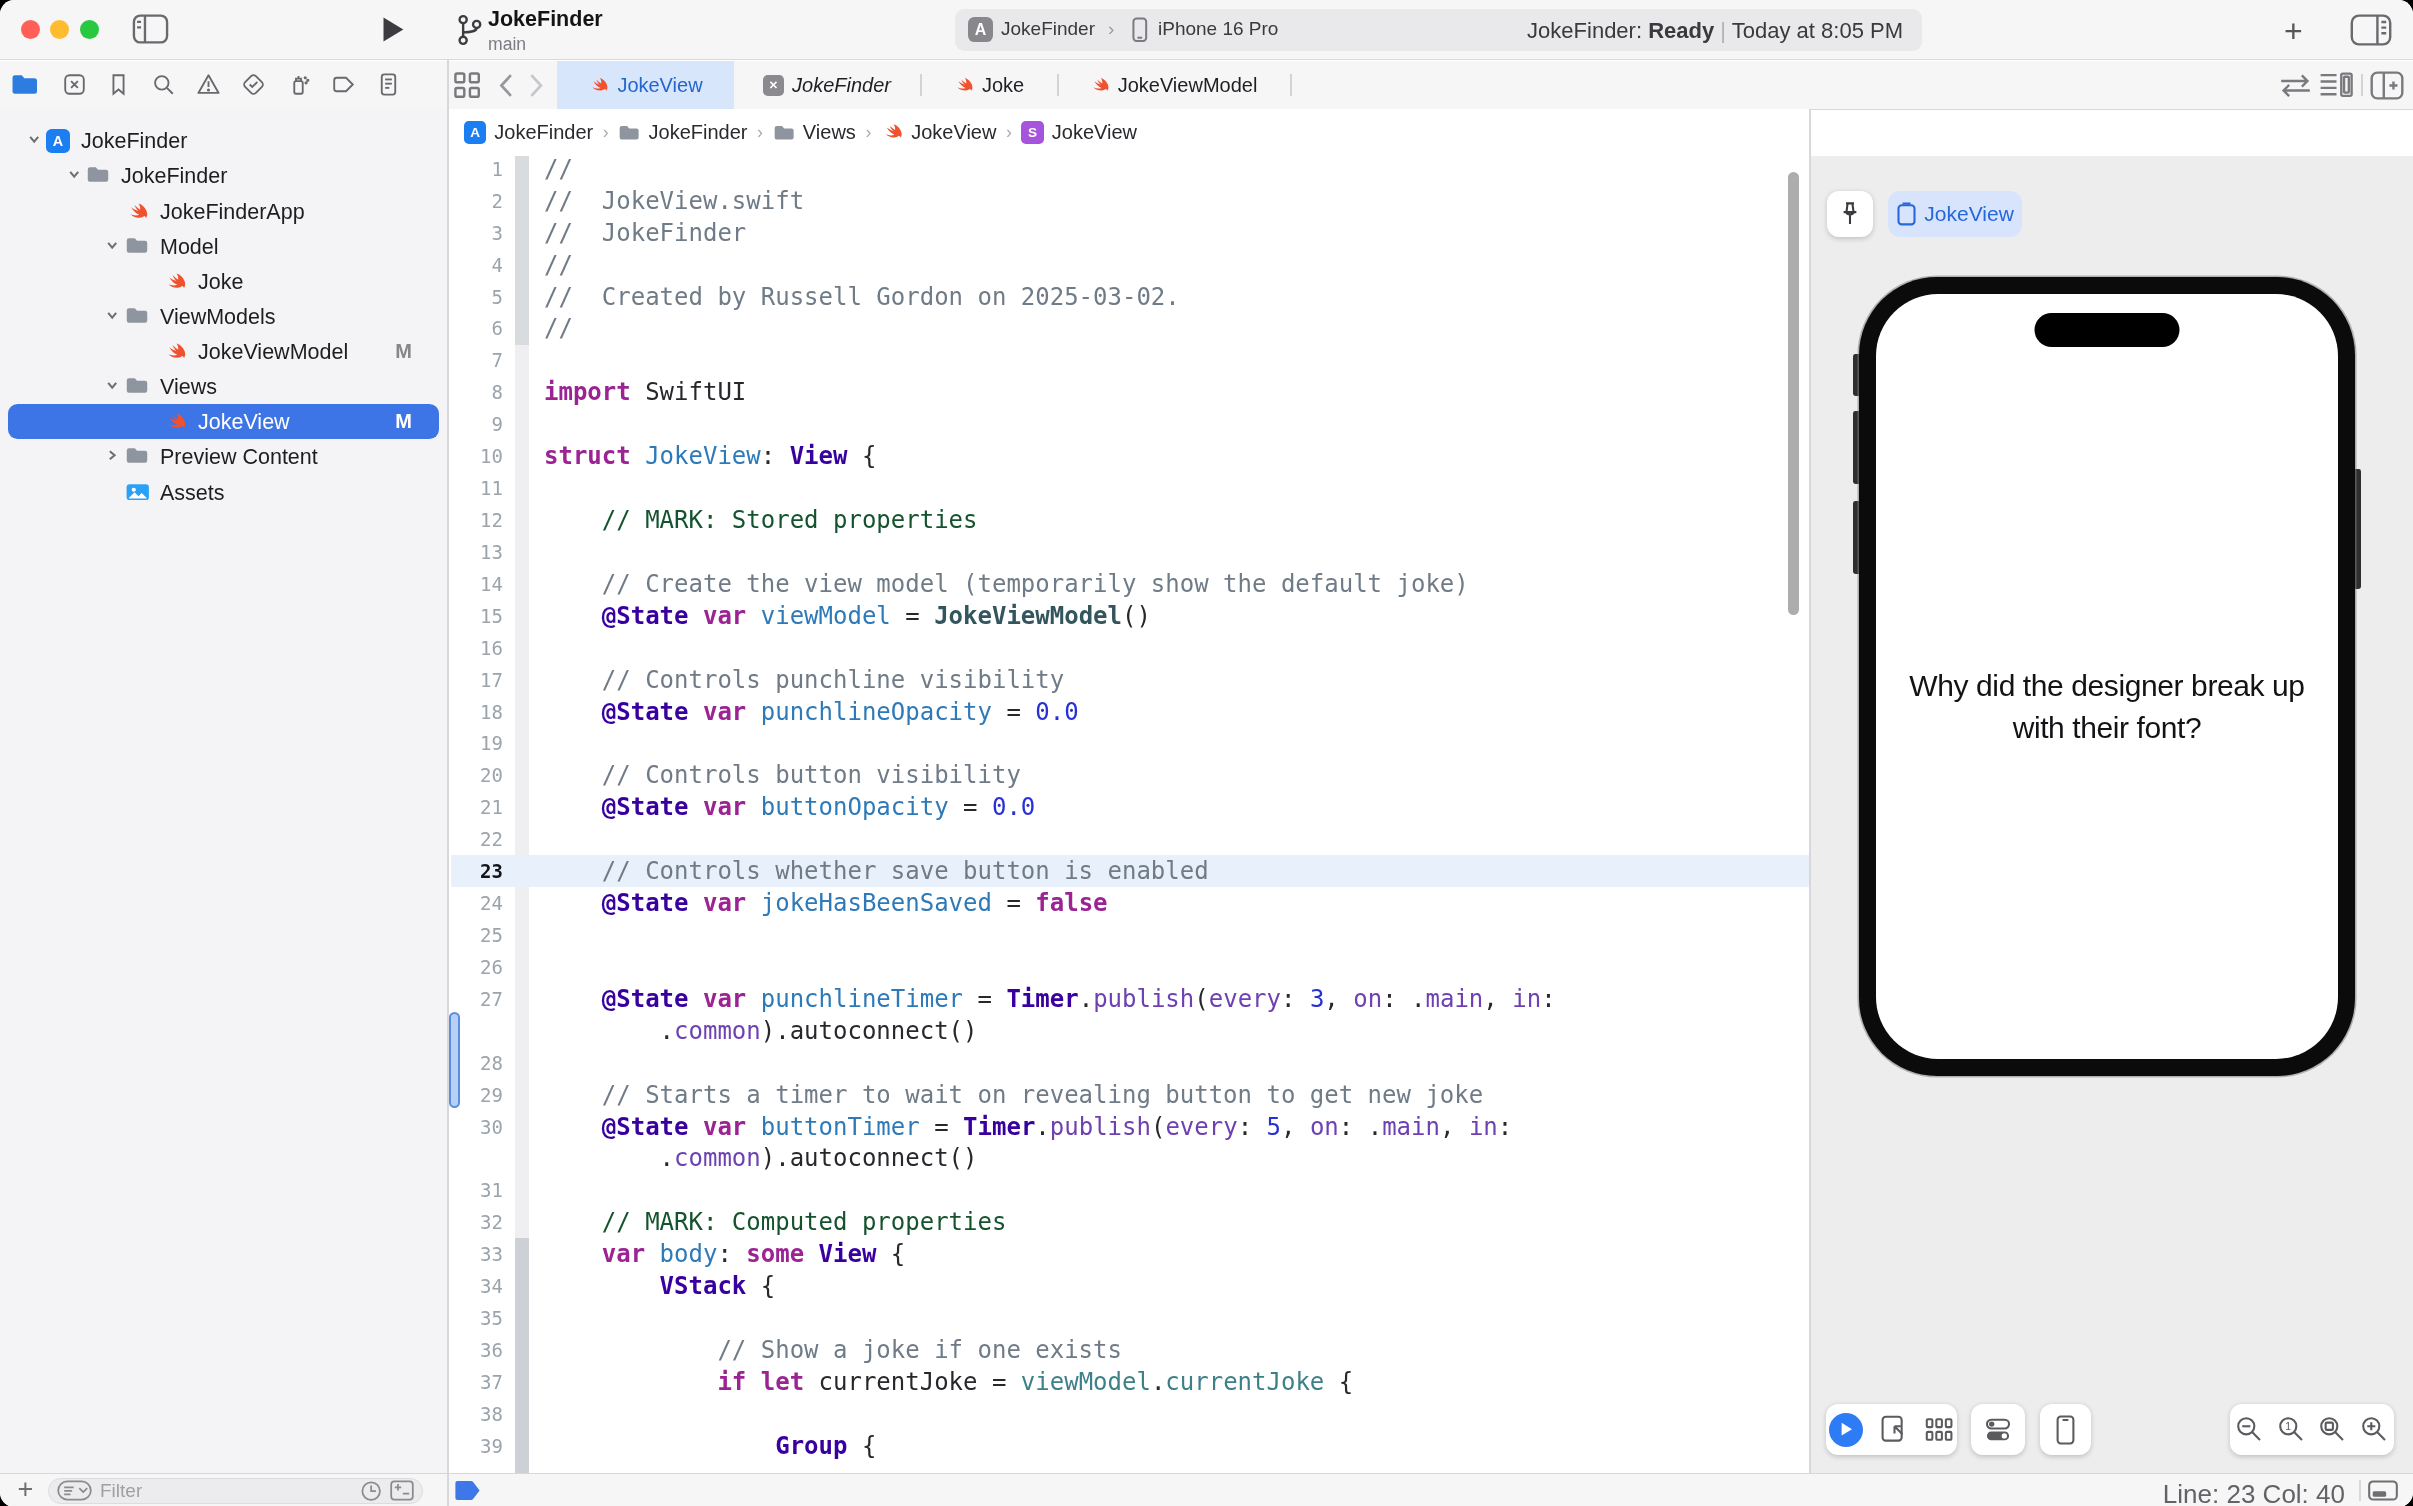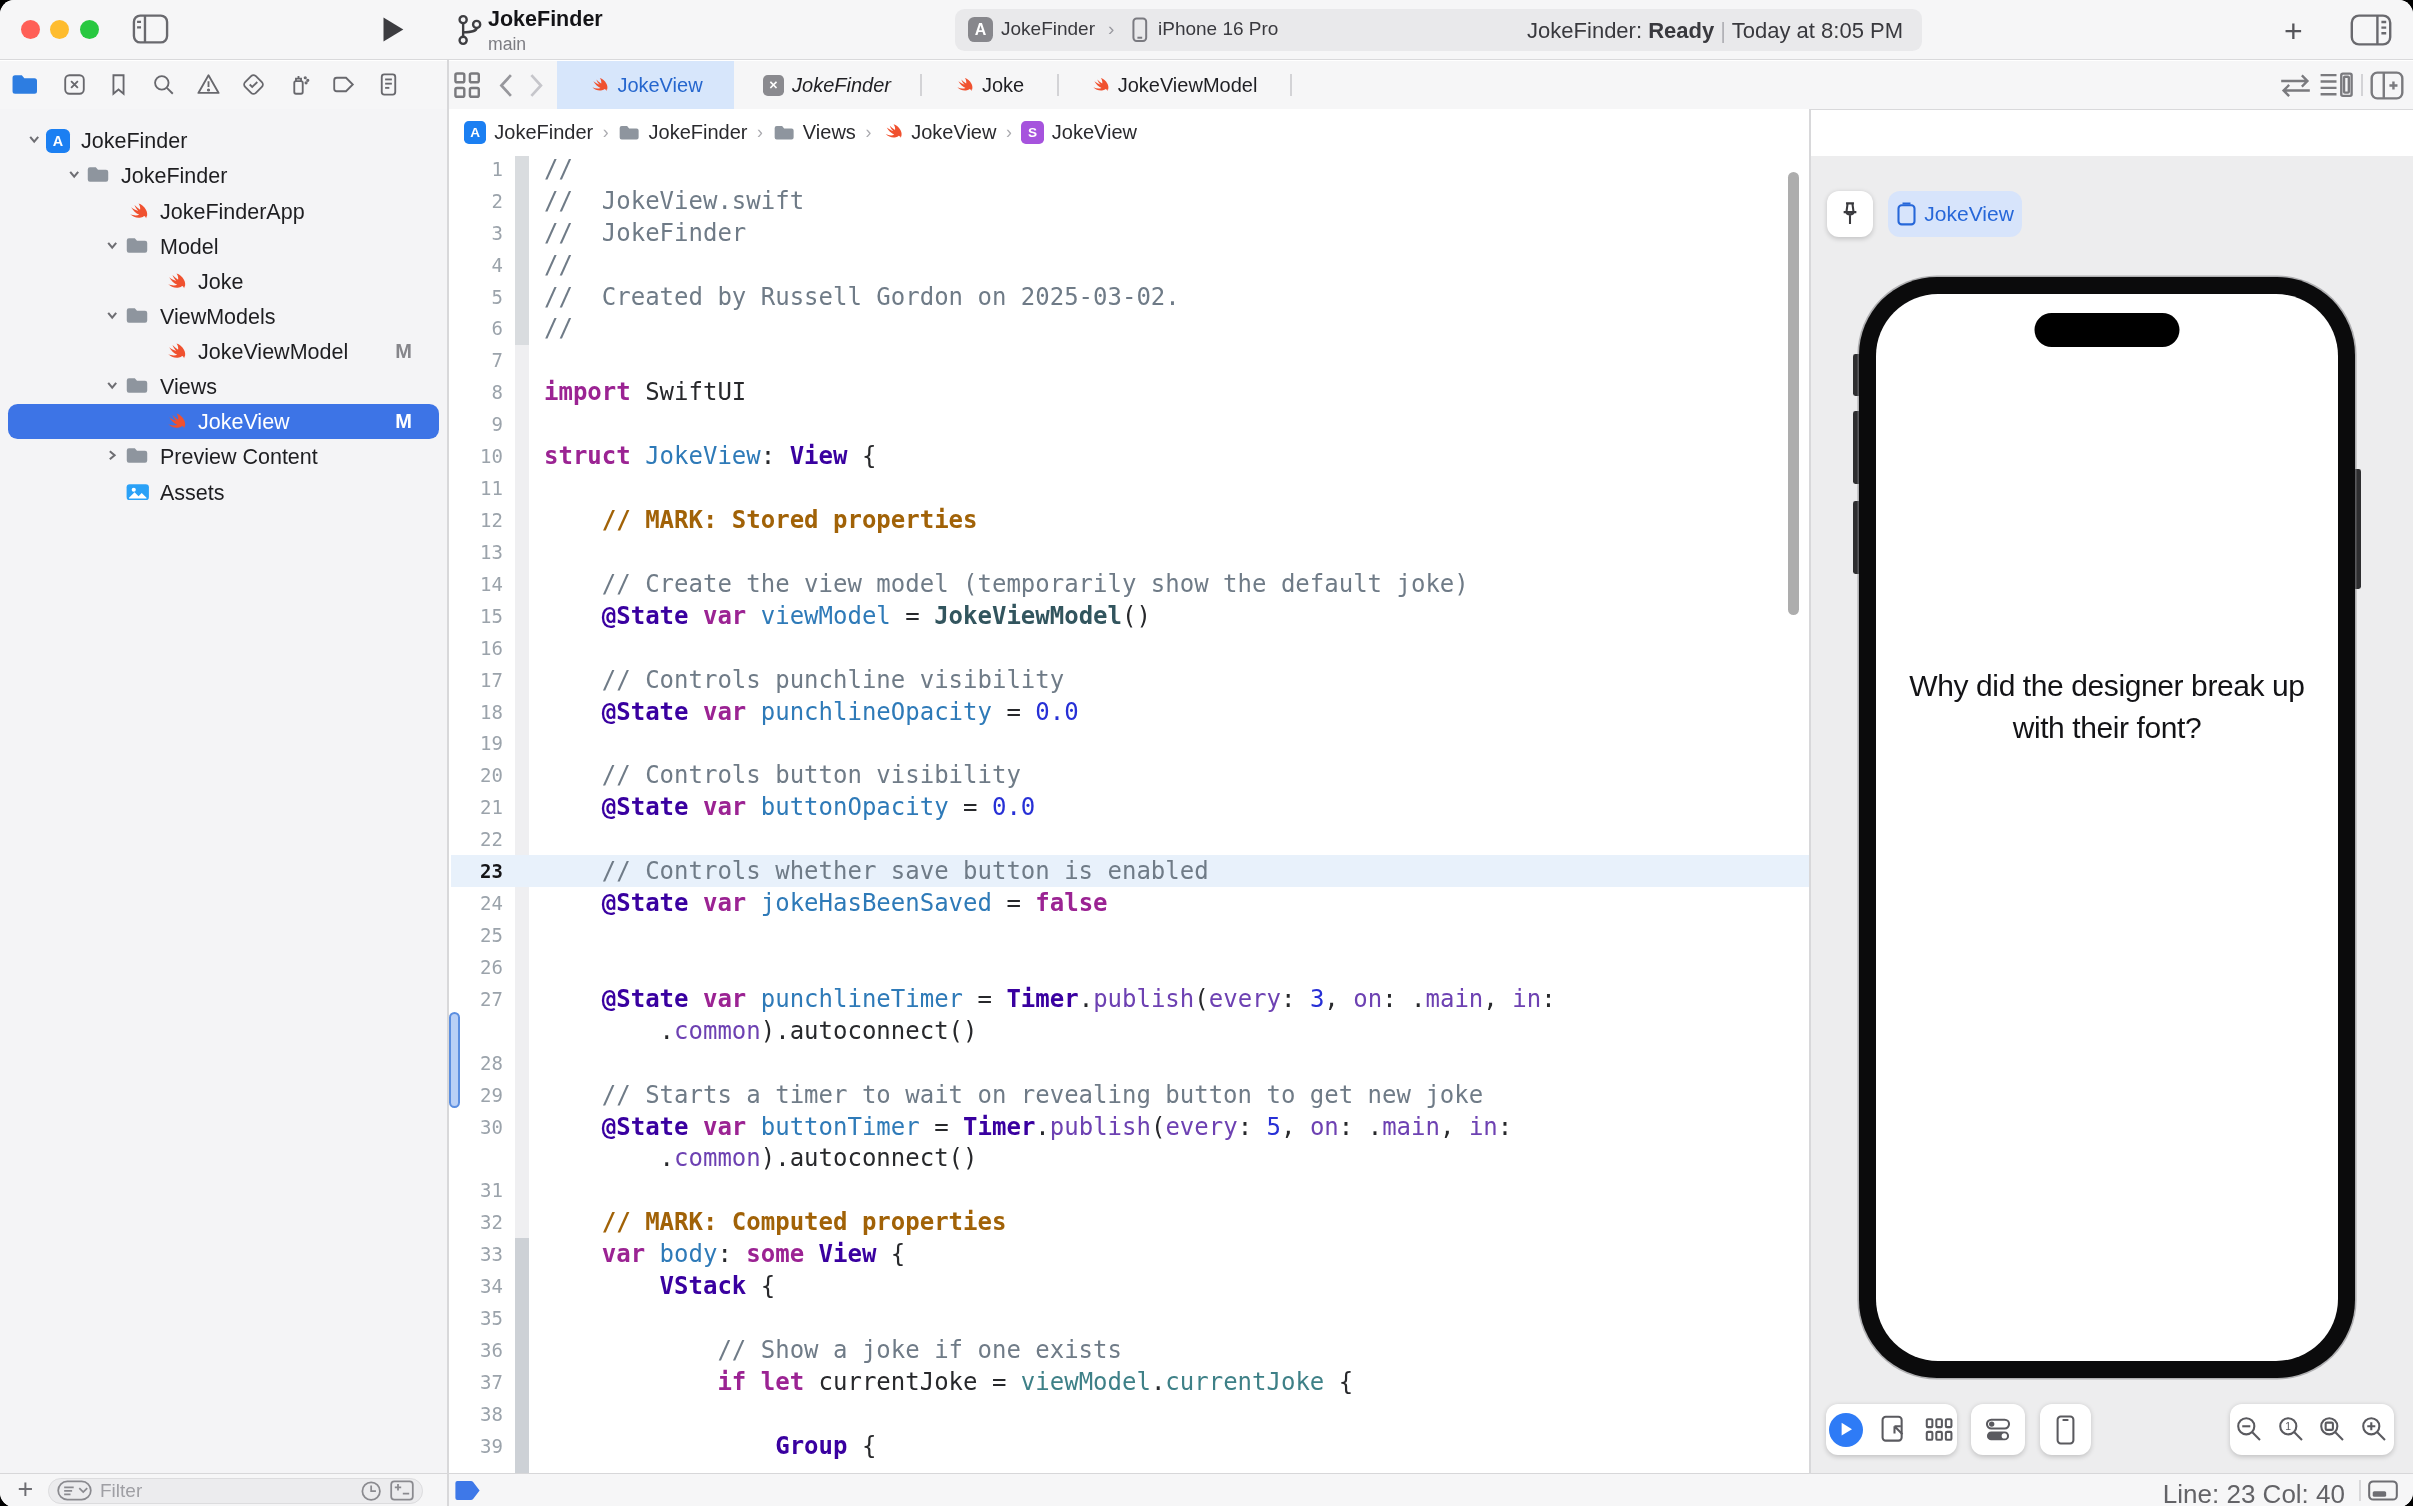--- a/index.html
+++ b/index.html
@@ -37,31 +37,31 @@
   .crumb-sep{font-size:17.6px;color:#ABABB0;}
   
   #codearea{left:448px;top:156px;width:1361px;height:1317px;background:#fff;overflow:hidden;}
   .ribbon{position:absolute;left:67px;top:0;width:13.6px;height:1317px;background:#EFEFF1;}
   .ribseg{position:absolute;left:67px;width:13.6px;background:#D9DCDF;}
   .code-row{position:absolute;left:0;width:1361px;height:32px;}
   .code-row .hlband{position:absolute;left:3.2px;right:0;top:0;height:32px;background:#E8F1FB;}
   .code-row .ln{position:absolute;left:0;width:55px;top:0;text-align:right;font-family:"DejaVu Sans Mono",monospace;font-size:19px;line-height:32px;color:#9BA3AB;}
   .code-row.cur .ln{color:#141417;font-weight:700;}
   .code-row .ct{position:absolute;left:96px;top:0;font-family:"DejaVu Sans Mono",monospace;font-size:24px;line-height:32px;white-space:pre;}
-  .tk-c{color:#6F7B87}.tk-cm{color:#a16207;font-weight:700}.tk-k{color:#9B2393;font-weight:700}
+  .tk-c{color:#6F7B87}.tk-cm{color:#14532d;font-weight:400}.tk-k{color:#9B2393;font-weight:700}
   .tk-at{color:#3900A0;font-weight:600}.tk-tp{color:#3900A0;font-weight:600}.tk-mb{color:#6D41B2}
   .tk-dv{color:#2E7AB8}.tk-pt{color:#32555E;font-weight:600}.tk-pr{color:#3E8087}.tk-n{color:#2730D6}.tk-p{color:#27282B}
   #changebar{left:449px;top:1012px;width:11.2px;height:96px;background:#B9D0F6;border:2.4px solid #5B8EE0;border-radius:7.2px;box-sizing:border-box;}
   #vscroll{left:1788px;top:172px;width:11.2px;height:443px;background:rgba(0,0,0,.32);border-radius:5.6px;}
   
   #canvas{left:1809px;top:156px;width:604px;height:1317px;background:#EDEDEE;}
   .float-btn{position:absolute;background:#fff;border-radius:12px;box-shadow:0 1.6px 4.8px rgba(0,0,0,.18);display:flex;align-items:center;justify-content:center;}
   #chip{position:absolute;left:79px;top:35px;width:134px;height:46px;background:#D7E4FB;border-radius:12px;display:flex;align-items:center;justify-content:center;gap:7.2px;font-size:21px;color:#2667D9;font-weight:500;}
   .sidebtn{position:absolute;background:#2E2E30;border-radius:2.4px;}
-  #phone{position:absolute;left:50px;top:121px;width:496px;height:1101px;background:#0B0B0C;border-radius:78px;box-shadow:0 0 0 1.6px rgba(125,125,130,.55);}
+  #phone{position:absolute;left:50px;top:121px;width:496px;height:799px;background:#0B0B0C;border-radius:78px;box-shadow:0 0 0 1.6px rgba(125,125,130,.55);}
   #screen{position:absolute;left:17px;top:17px;right:17px;bottom:17px;background:#fff;border-radius:62px;}
   #island{position:absolute;left:50%;transform:translateX(-50%);top:19px;width:145px;height:34px;background:#000;border-radius:17px;}
   #joke{position:absolute;left:12px;right:12px;top:371px;text-align:center;font-size:30px;line-height:42px;color:#131316;letter-spacing:-0.4px;}
   
   #bottombar{left:448px;top:1473px;width:1966px;height:34px;background:#F6F6F7;border-top:1.6px solid #D7D7D9;}
   #sbottom{left:0;top:1473px;width:447px;height:34px;background:#F6F6F7;border-top:1.6px solid #D7D7D9;}
   #filterfield{position:absolute;left:48px;top:4px;width:375px;height:25.5px;background:#ECECEE;border:0.8px solid #DCDCDE;border-radius:12.8px;display:flex;align-items:center;gap:8px;padding:0 8px;box-sizing:border-box;}
   #filterfield .ph{font-size:19px;color:#9F9FA4;flex:1;}
   #linecol{position:absolute;right:69px;top:4.8px;font-size:26px;color:#636367;}
   .vdiv{background:#D8D8DA;}

